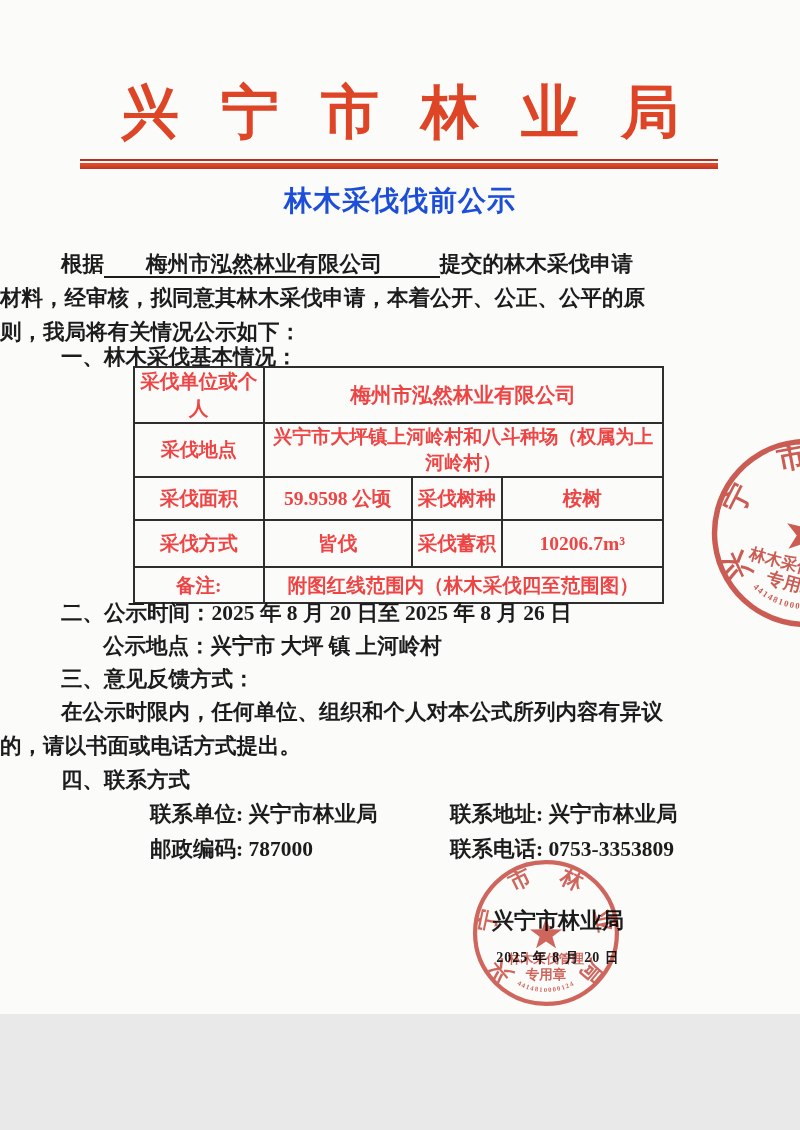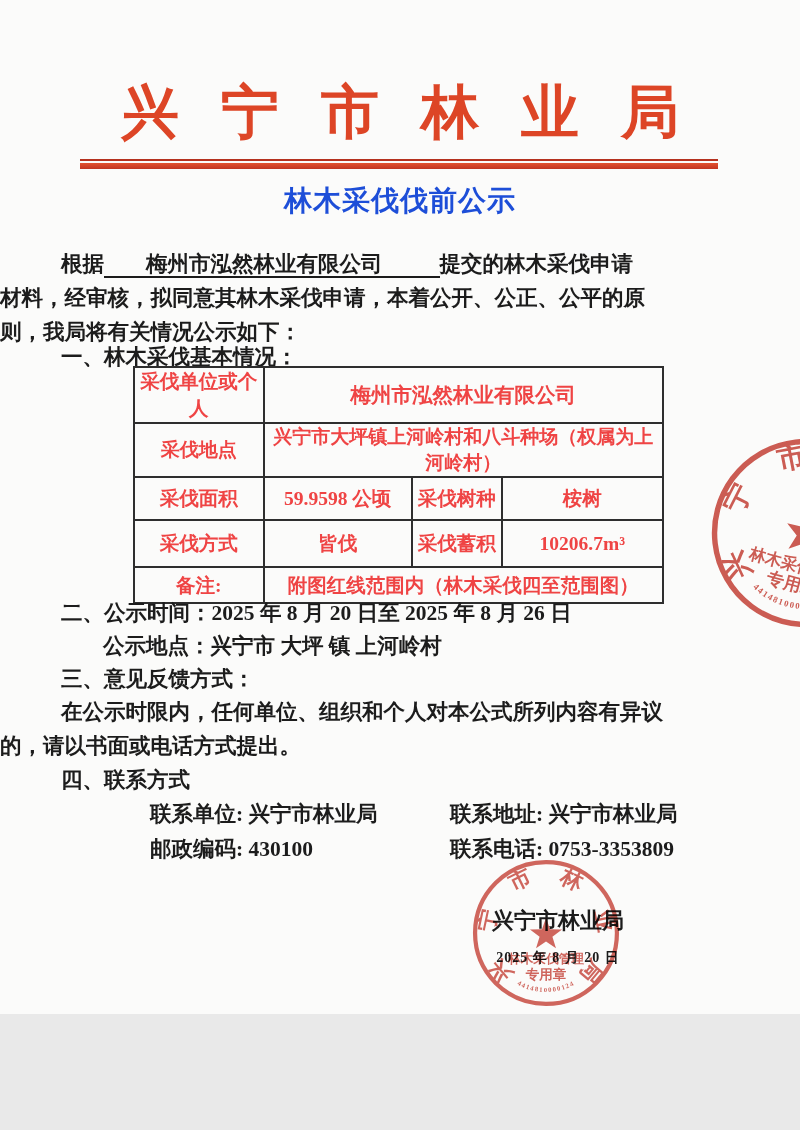--- a/index.html
+++ b/index.html
@@ -128,21 +128,21 @@
   <div class="bodytext tline ind" style="top:664px">三、意见反馈方式：</div>
   <div class="bodytext tline ind" style="top:697px">在公示时限内，任何单位、组织和个人对本公式所列内容有异议</div>
   <div class="bodytext tline" style="top:731px">的，请以书面或电话方式提出。</div>
 
   <div class="bodytext tline ind" style="top:765px">四、联系方式</div>
   <div class="contact-row" style="top:799px">
     <span class="c-left"><span>联系单位:</span> <span>兴宁市林业局</span></span>
     <span class="c-right"><span>联系地址:</span> <span>兴宁市林业局</span></span>
   </div>
   <div class="contact-row" style="top:834px">
-    <span class="c-left"><span>邮政编码:</span> <span>430100</span></span>
+    <span class="c-left"><span>邮政编码:</span> <span>787000</span></span>
     <span class="c-right"><span>联系电话:</span> <span>0753-3353809</span></span>
   </div>
 
   <div class="signature">
     <div class="sig-org">兴宁市林业局</div>
     <div class="sig-date">2025 年 8 月 20 日</div>
   </div>
 
   <div class="stamp stamp-bottom">
     <svg viewBox="0 0 180 180" width="152" height="152" xmlns="http://www.w3.org/2000/svg">

